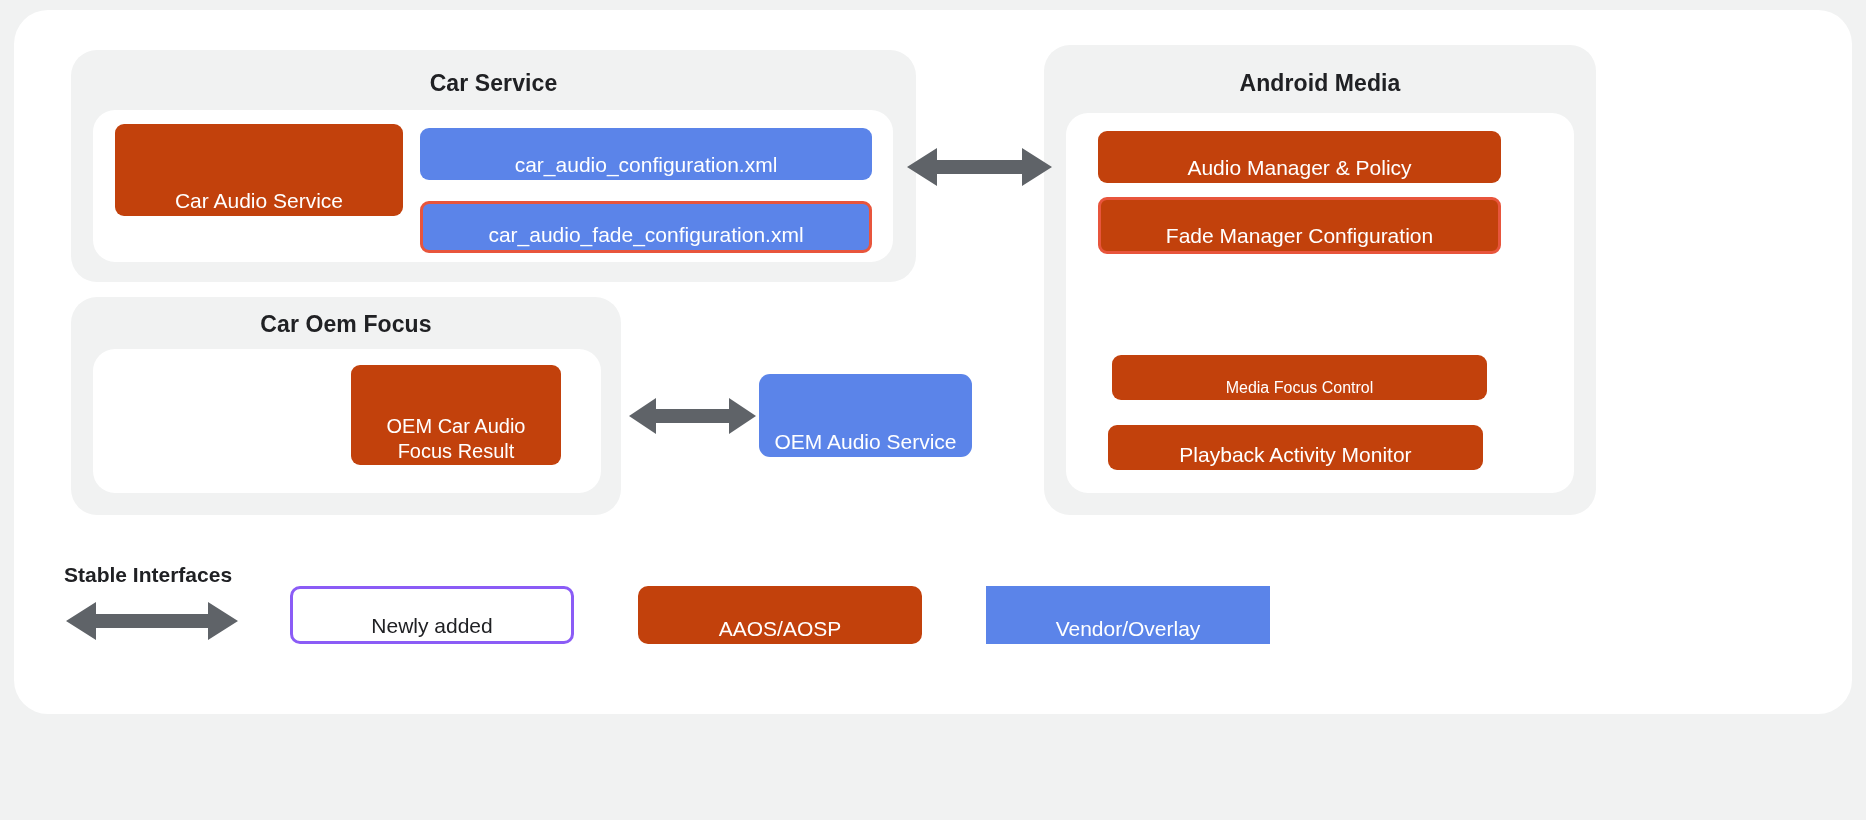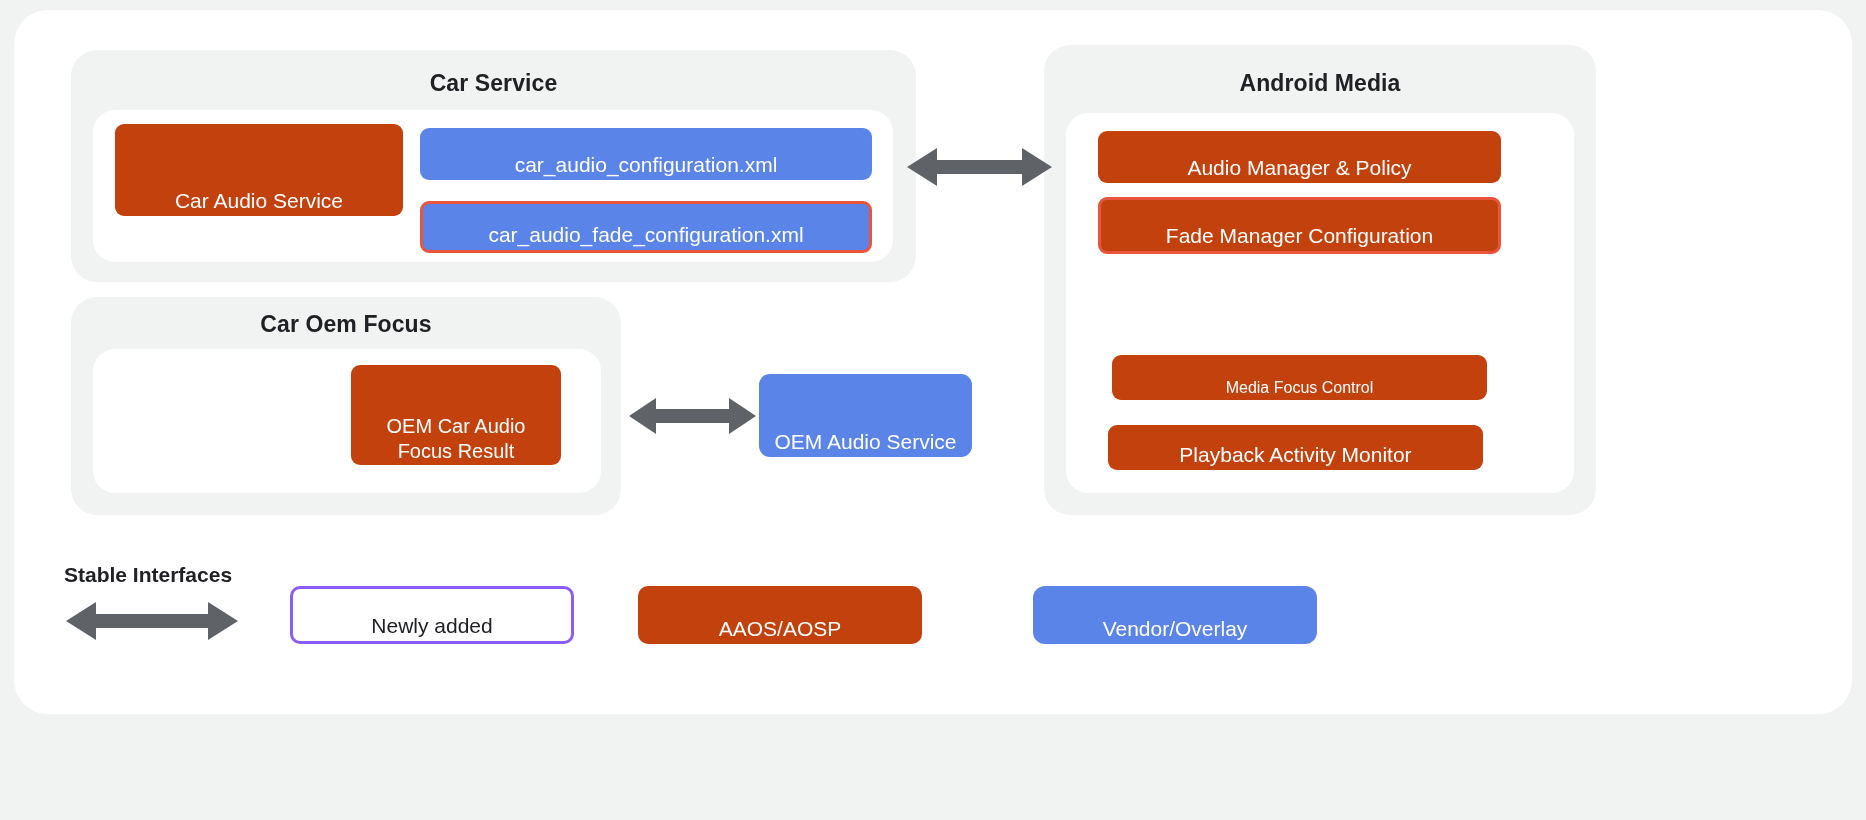--- a/index.html
+++ b/index.html
@@ -173,18 +173,18 @@
     </div>
 
     <div class="node legend-outline" style="left:276px; top:576px; width:284px; height:58px; font-size:21px;">
       <span>Newly added</span>
     </div>
 
     <div class="node green" style="left:624px; top:576px; width:284px; height:58px; font-size:21px; border-radius:10px;">
       <span>AAOS/AOSP</span>
     </div>
 
-    <div class="node blue" style="left:972px; top:576px; width:284px; height:58px; font-size:21px; border-radius:12px;margin-left:47px;">
+    <div class="node blue" style="left:972px; top:576px; width:284px; height:58px; font-size:21px; border-radius:0;">
       <span>Vendor/Overlay</span>
     </div>
 
   </div>
 </div>
 
 </body></html>

